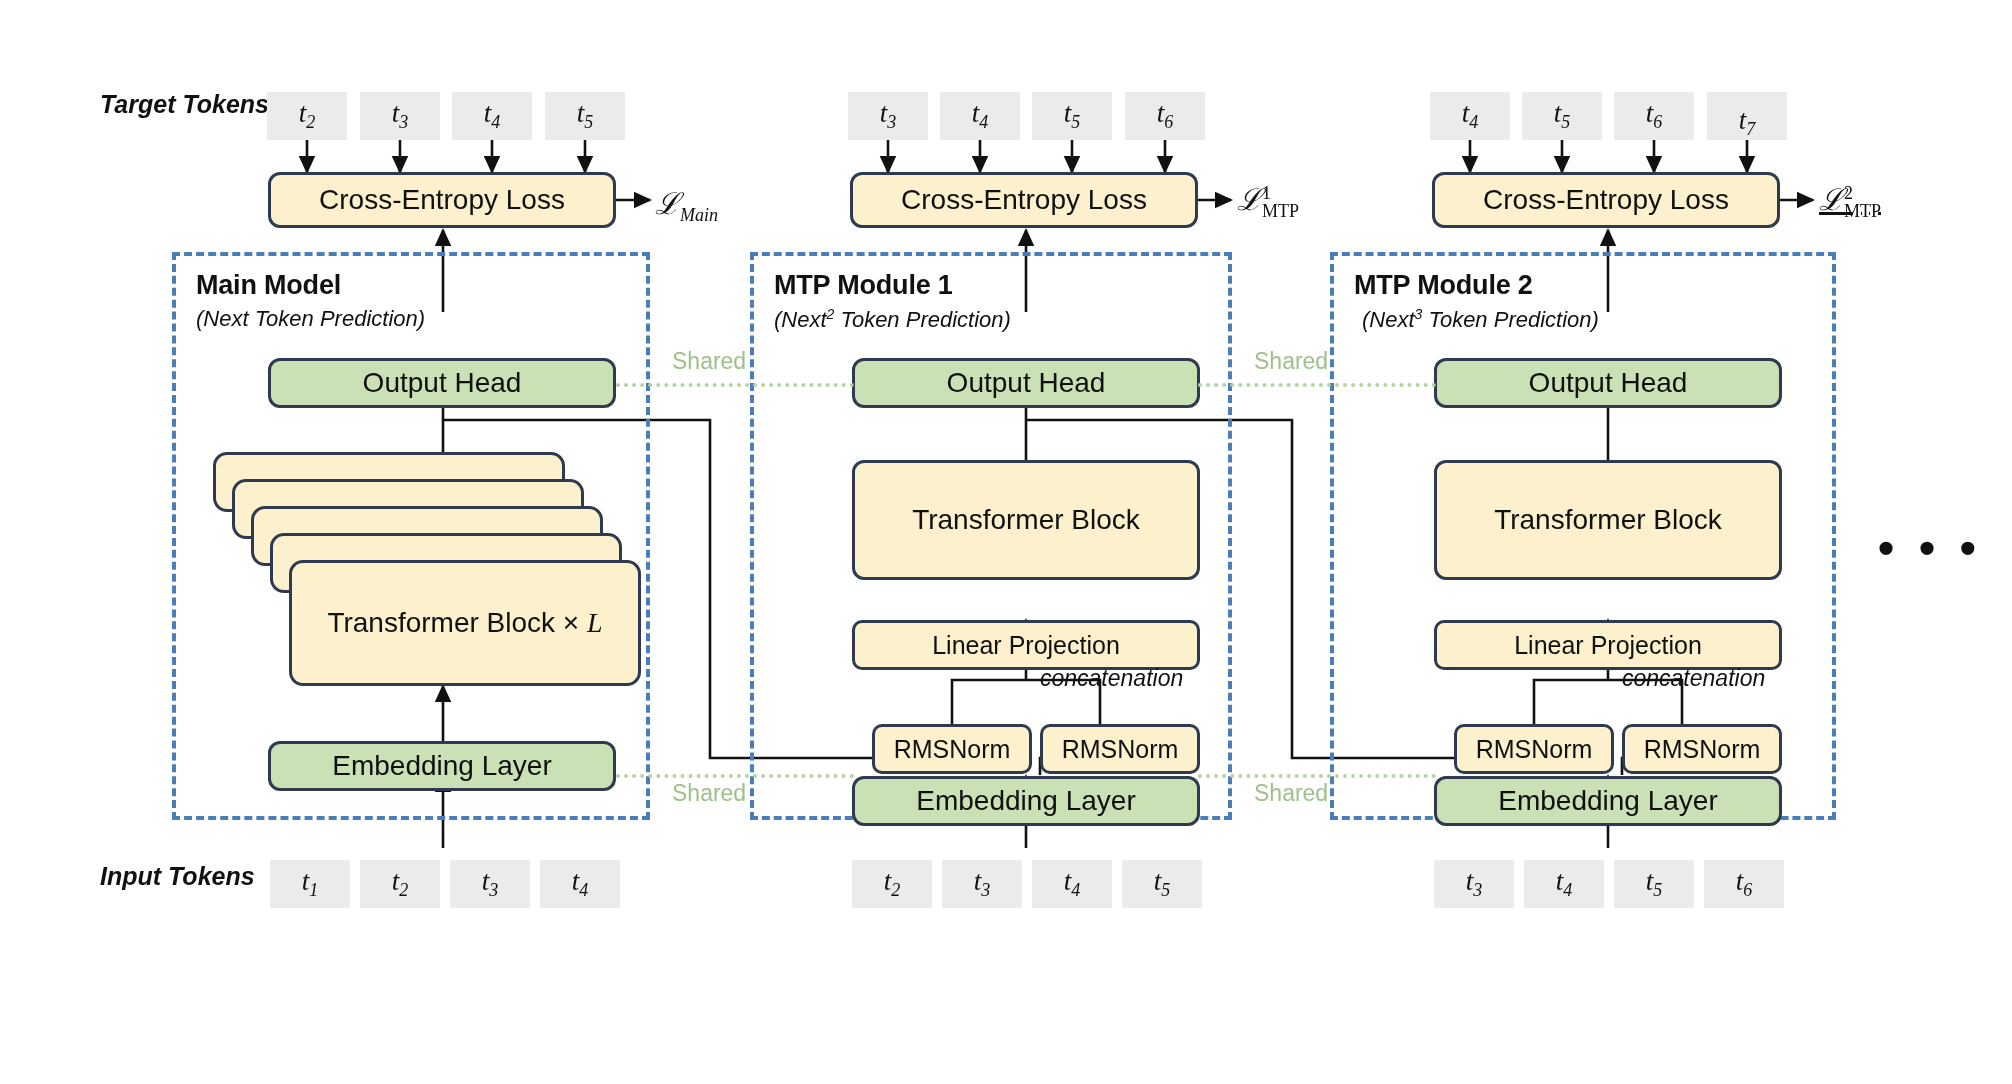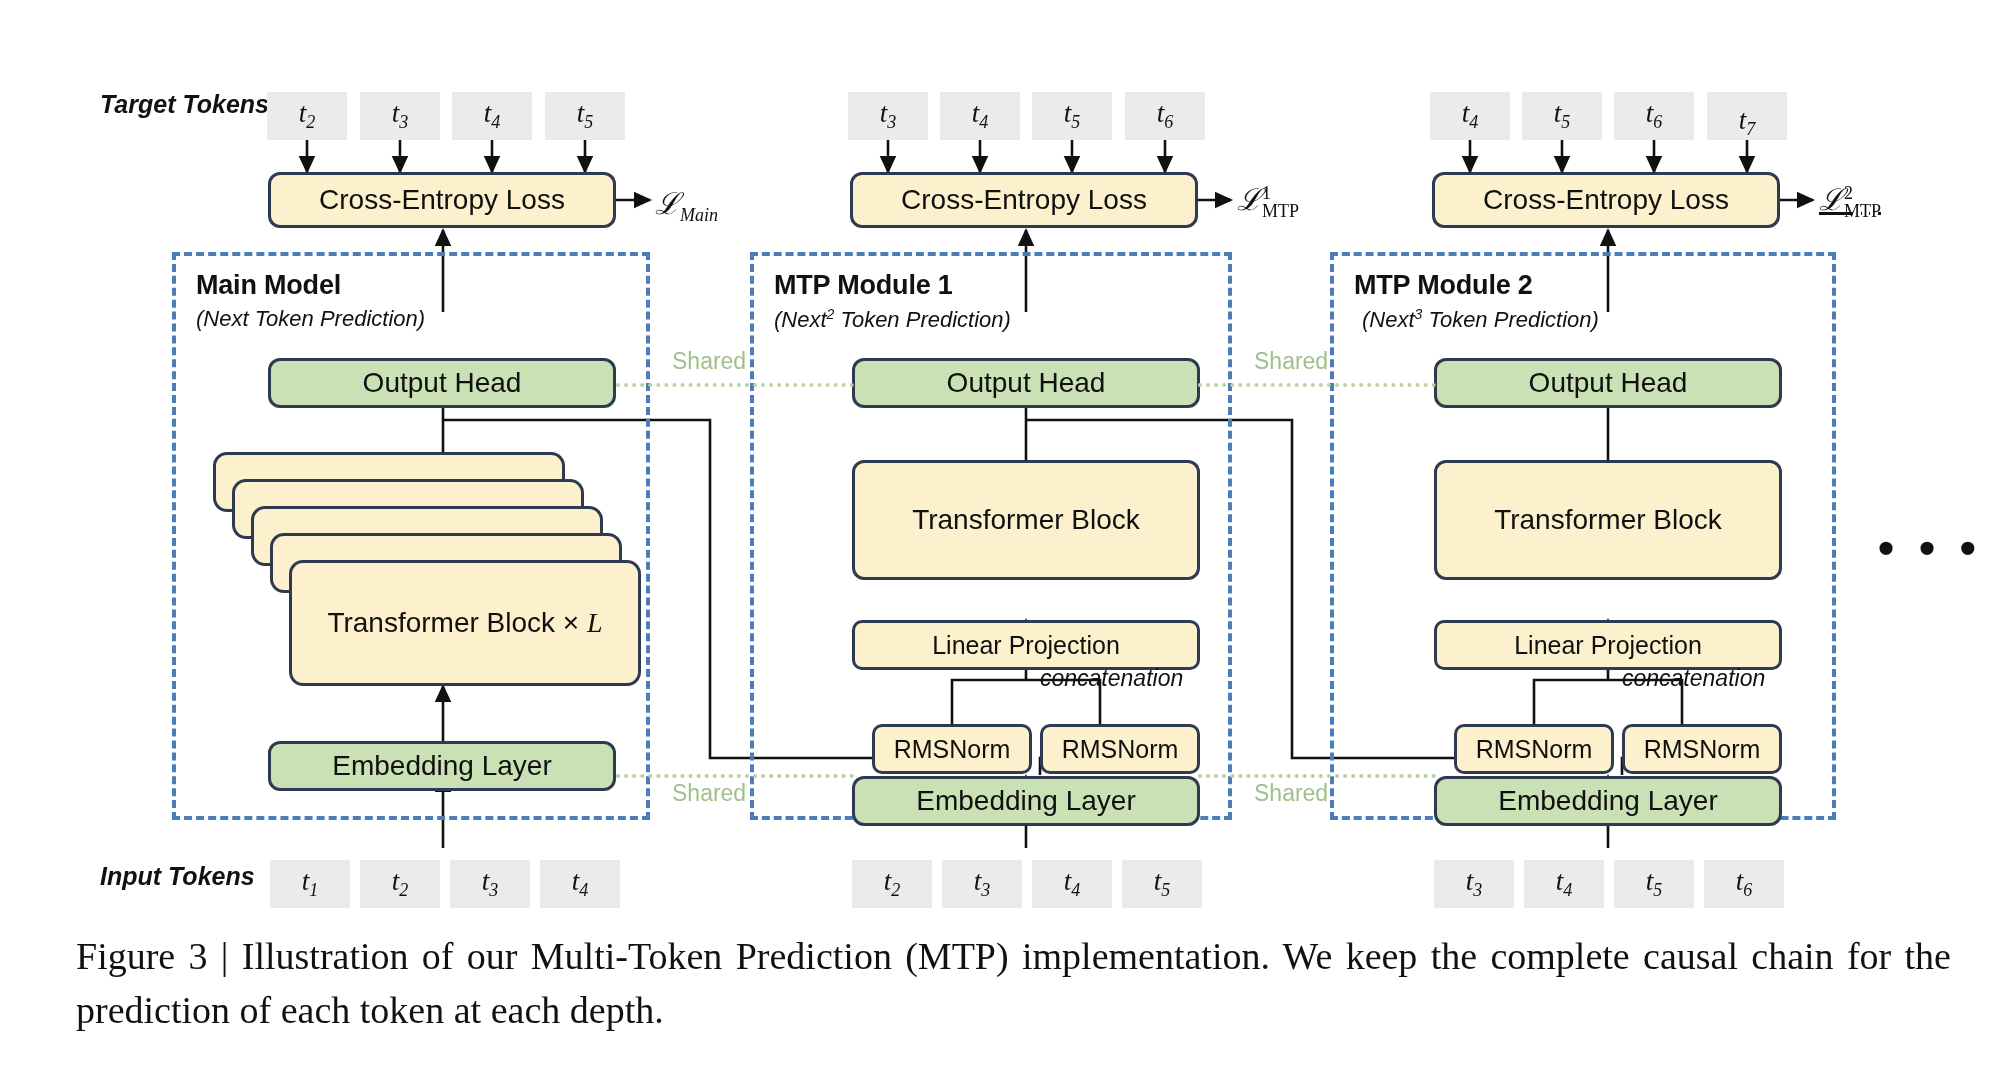--- a/index.html
+++ b/index.html
@@ -305,15 +305,14 @@
     </div>
   <div class="tok" style="left:1614px;top:848px;width:80px;height:48px;">
       <span>t<sub>5</sub></span>
     </div>
   <div class="tok" style="left:1704px;top:848px;width:80px;height:48px;">
       <span>t<sub>6</sub></span>
     </div>
 
   <div class="ellipsis" style="left:1878px;top:525px;">• • •</div>
 
-  <div class="caption" style="left:76px;top:930px;width:1875px;">Figure 3 | Illustration of our Multi-Token Prediction (MTP) implementation.  We keep the complete causal chain for the prediction of each token at each depth.</div>
 
 </div>
 
 </body></html>

